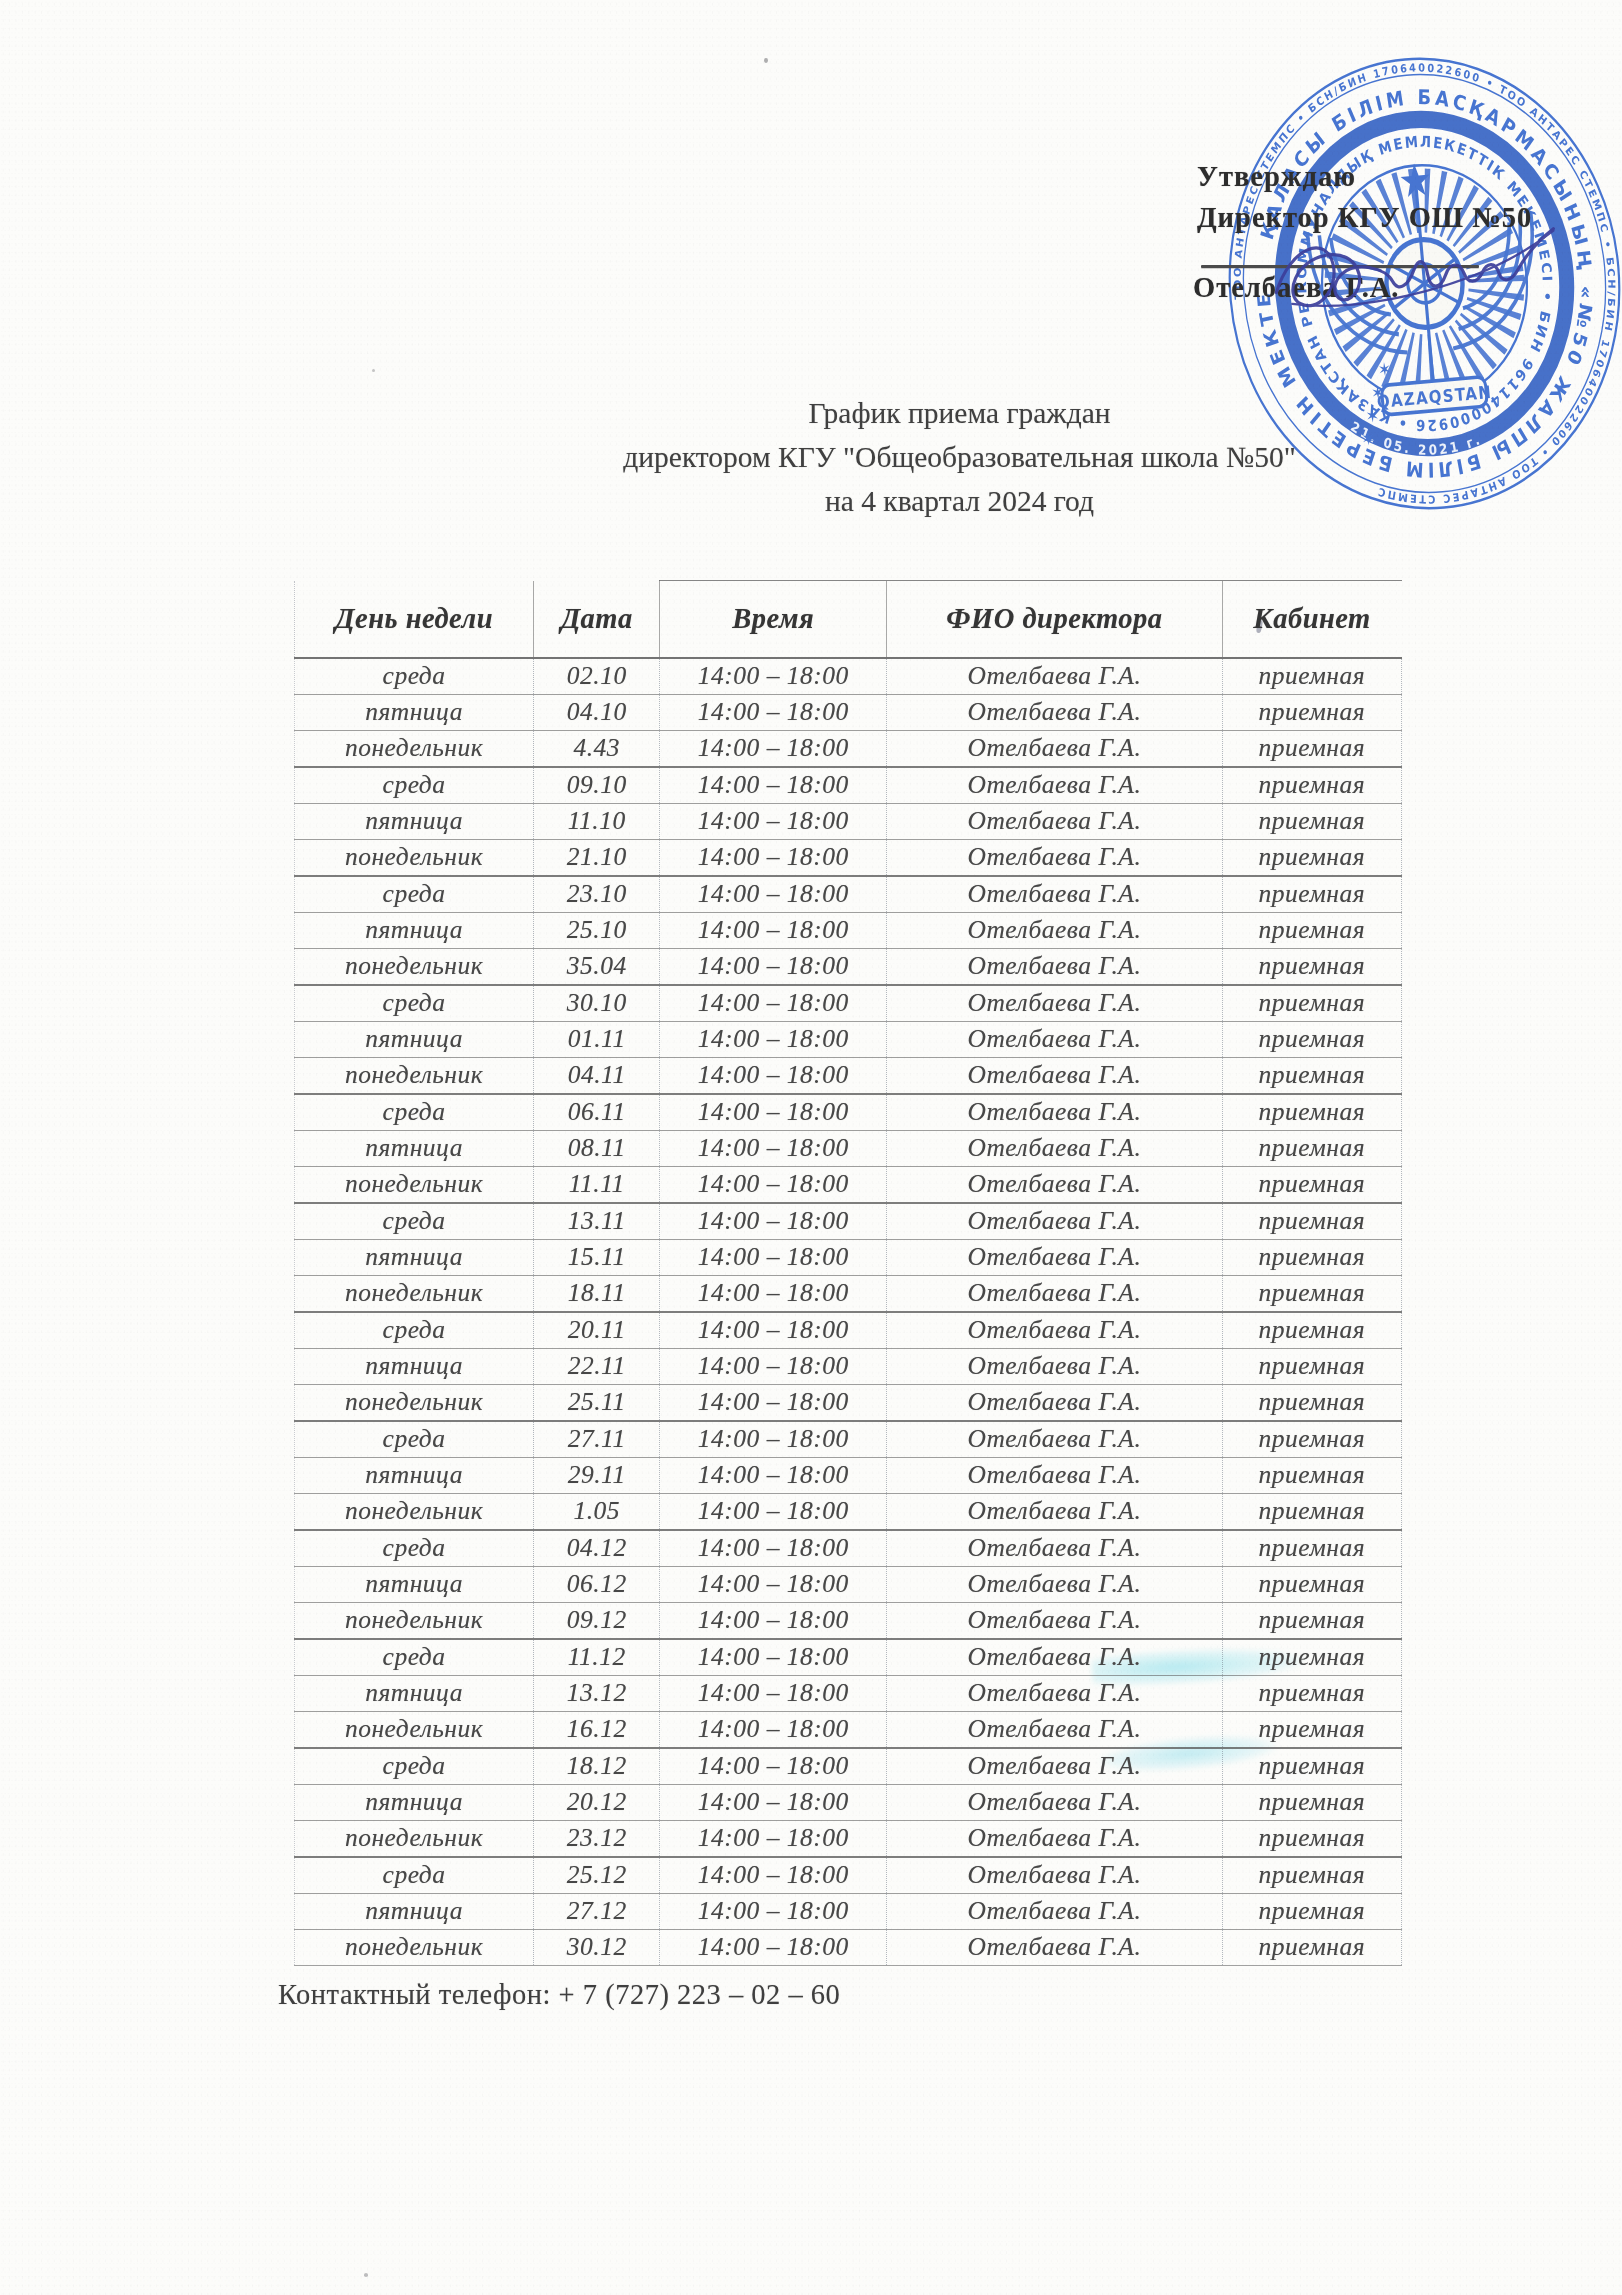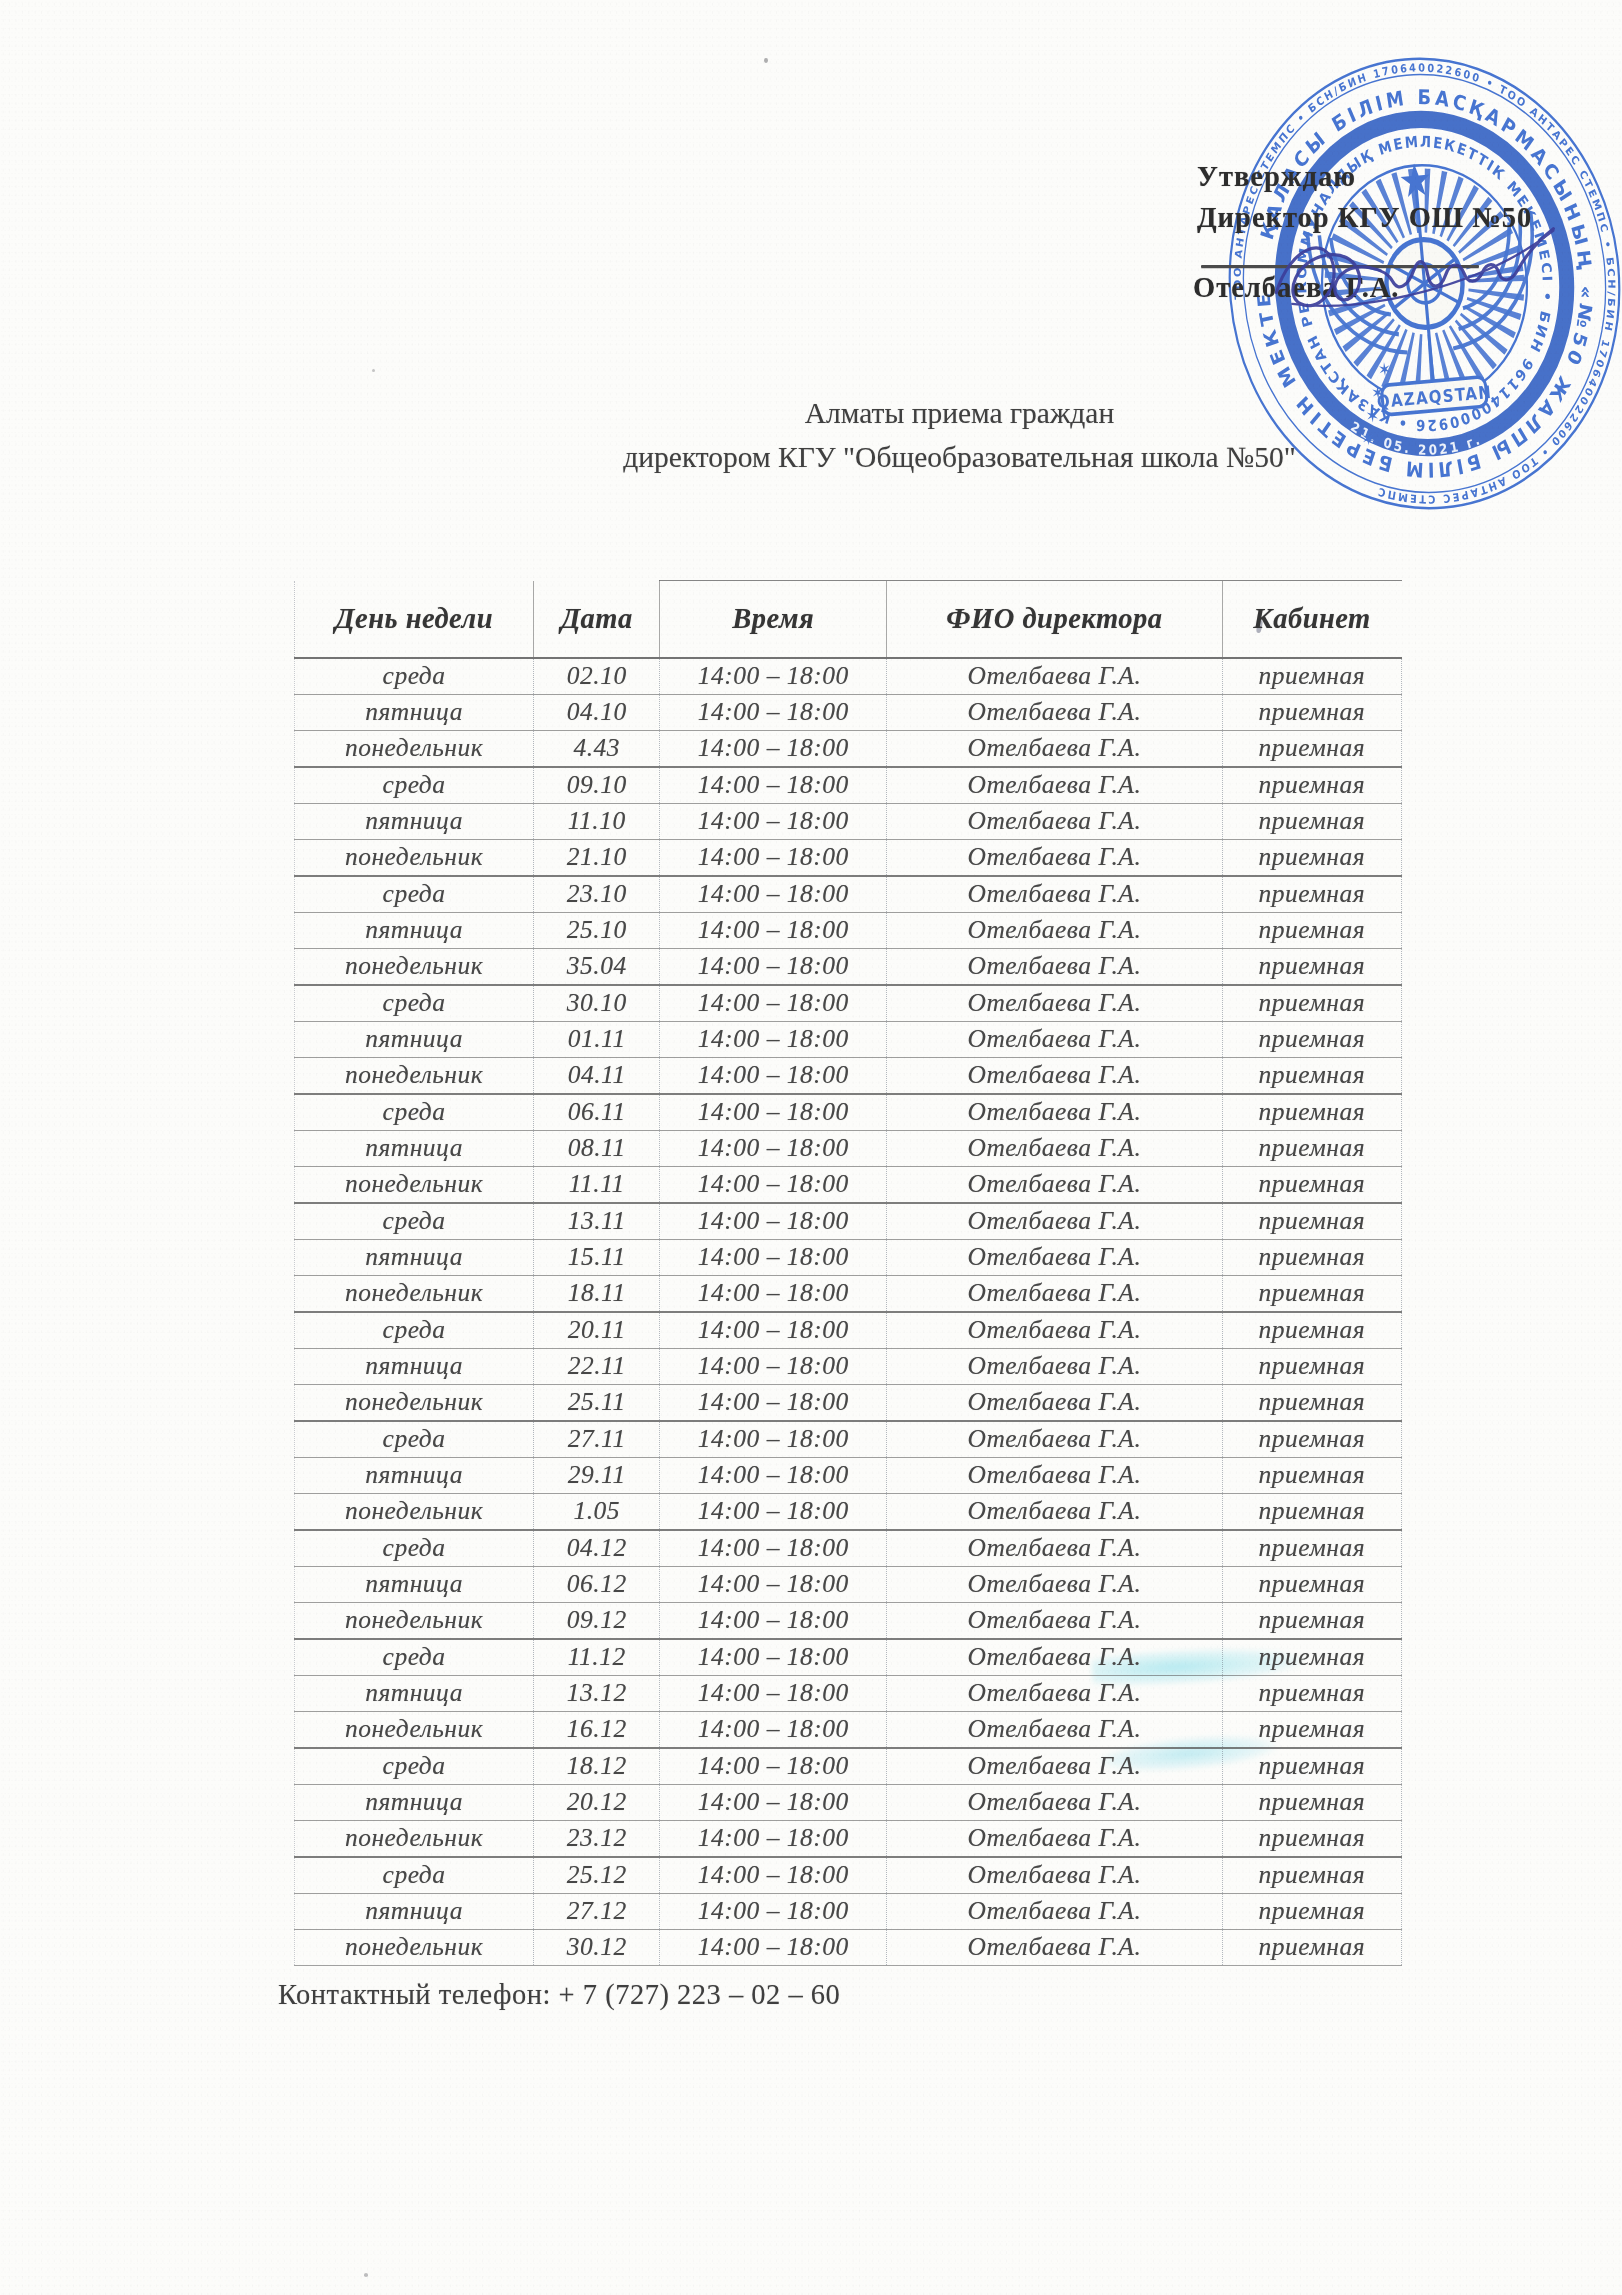--- a/index.html
+++ b/index.html
@@ -177,22 +177,23 @@
         <path d="M 60,190 C 90,90 170,60 185,130 C 196,185 150,235 112,214 C 78,196 100,120 170,108 C 240,96 262,170 225,200 C 196,222 170,180 205,148 C 235,122 300,135 315,165 C 328,190 350,175 362,140 C 372,112 386,118 392,150 C 398,184 420,184 432,150 C 441,124 462,122 472,148 C 480,170 500,172 512,146 C 522,124 540,122 548,146 C 556,170 576,166 590,140 C 610,104 640,72 668,50"></path>
         <path d="M 95,215 C 260,237 520,172 668,54" stroke-width="5"></path>
       </g>
     </svg>
   </div>
 
   <div class="sig-underline"></div>
   <div class="approval-name">Отелбаева Г.А.</div>
 
   <div class="doc-title">
-    <div>Алматы приема граждан</div>
+    <div>График приема граждан</div>
     <div>директором КГУ "Общеобразовательная школа №50"</div>
+    <div>на 4 квартал 2024 год</div>
   </div>
 
   <table class="schedule">
     <colgroup>
         <col class="c1">
         <col class="c2">
         <col class="c3">
         <col class="c4">
         <col class="c5">
       </colgroup>

